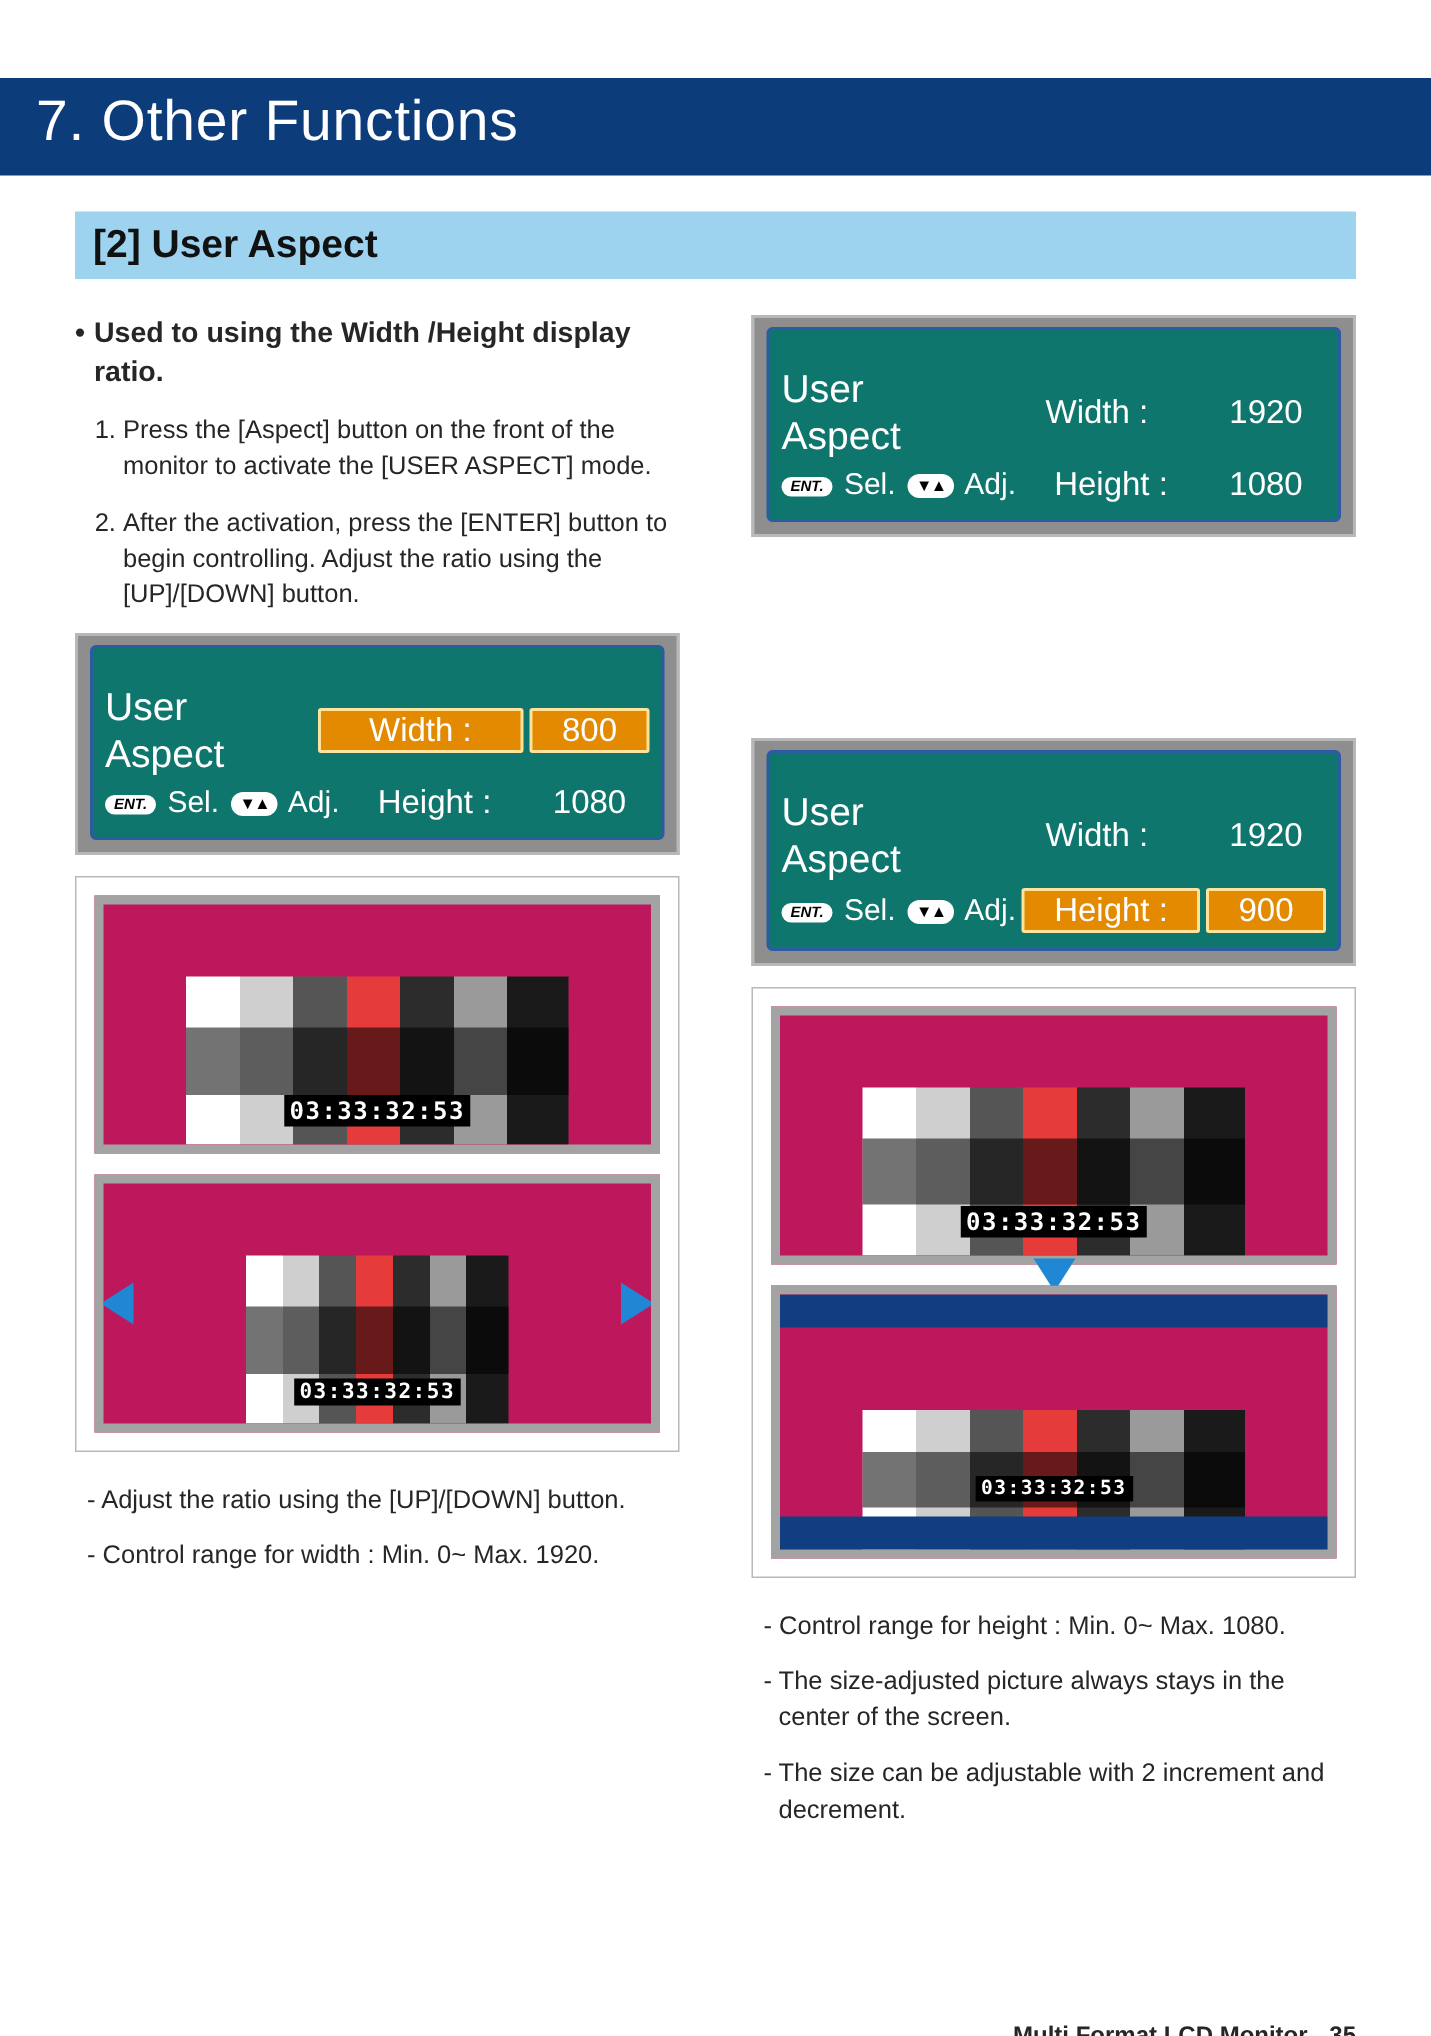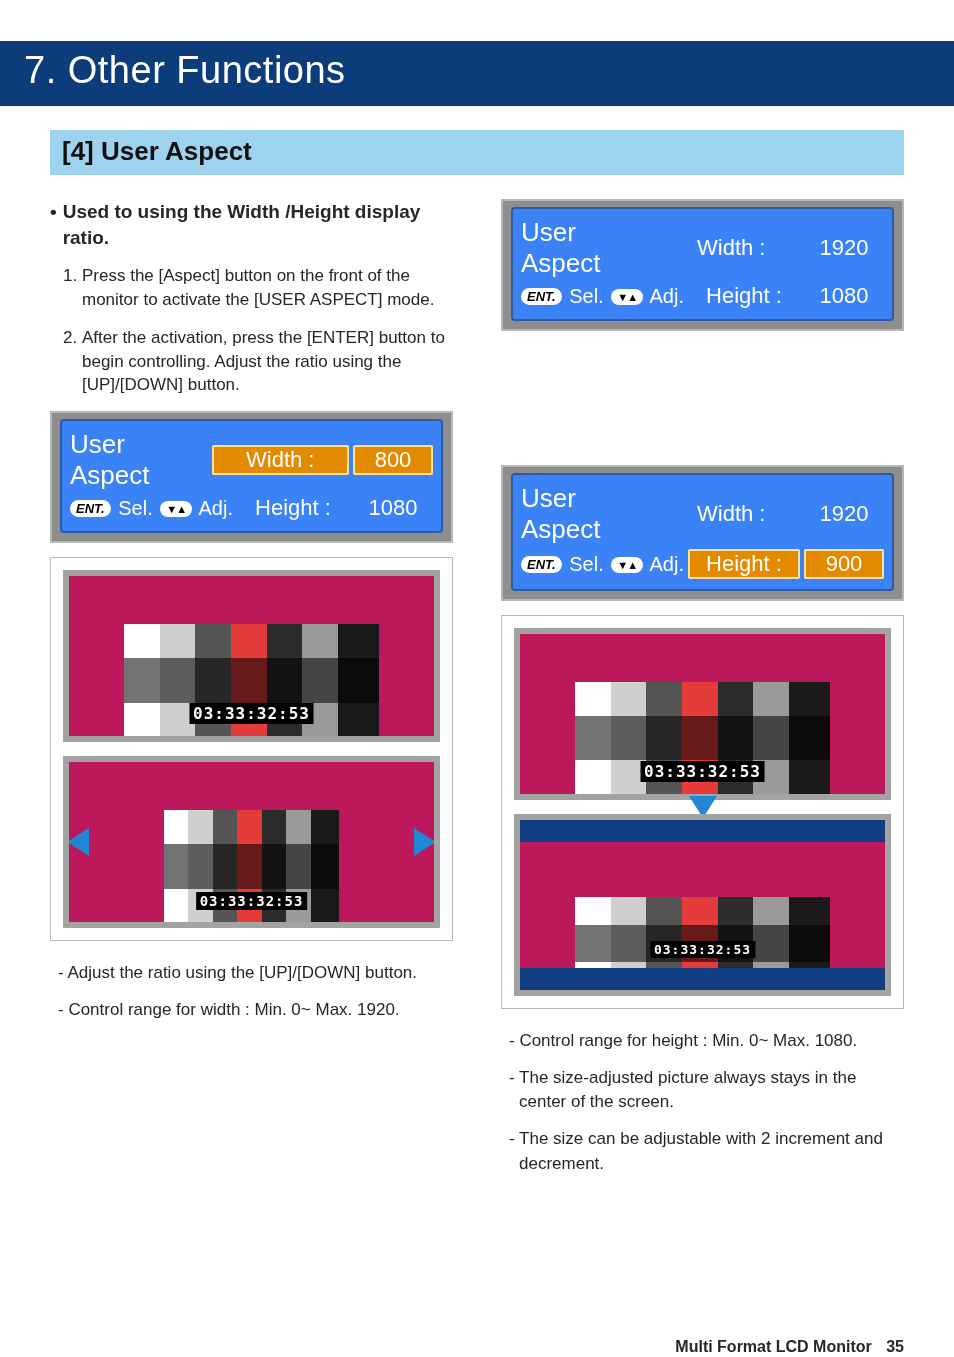--- a/index.html
+++ b/index.html
@@ -15,21 +15,21 @@
     height: 1357px;
     background: #fff;
   }
   .title-bar {
     background: #0c3d7a;
     color: #fff;
     padding: 8px 24px 14px 24px;
     font-size: 38px;
     font-weight: 400;
     letter-spacing: 0.5px;
-    margin-top: 41px;
+    margin-top: 52px;
   }
   .section-bar {
     background: #9ed3ef;
     color: #111;
     font-size: 26px;
     font-weight: 700;
     padding: 6px 12px 8px 12px;
     margin: 24px 50px 0 50px;
   }
   .content {
@@ -71,24 +71,24 @@
   }
 
   
   .osd {
     border: 2px solid #b8b8b8;
     background: #8e8e8e;
     padding: 6px 8px 8px 8px;
     margin-bottom: 14px;
   }
   .osd-inner {
-    background: #3b82f6;
+    background: #0f766e;
     border: 2px solid #2c5aa3;
     border-radius: 4px;
-    padding: 6px 8px 8px 8px;
+    padding: 22px 8px 8px 8px;
   }
   .osd-row {
     display: grid;
     grid-template-columns: 1fr 1fr 80px;
     align-items: center;
     color: #fff;
     font-size: 22px;
     padding: 2px 0;
     gap: 4px;
   }
@@ -99,21 +99,21 @@
     border: 2px solid #ffe39a;
     border-radius: 2px;
     padding: 0 4px;
   }
   .ent-badge {
     display: inline-block;
     background: #fff;
     color: #000;
     font-style: italic;
     font-weight: 700;
-    font-size: 13px;
+    font-size: 10px;
     border-radius: 10px;
     padding: 1px 6px;
     vertical-align: 2px;
     margin-right: 2px;
   }
   .updown-badge {
     display: inline-block;
     background: #fff;
     color: #000;
     font-weight: 700;
@@ -204,21 +204,21 @@
   .footer .ft { font-weight: 700; }
   .footer .pn { font-weight: 700; margin-left: 10px; }
 </style>
 </head>
 <body>
 
 <div class="page">
 
   <div class="title-bar">7. Other Functions</div>
 
-  <div class="section-bar">[4] User Aspect</div>
+  <div class="section-bar">[2] User Aspect</div>
 
   <div class="content">
 
     <div class="col">
       <div class="bullet">
         <span>•</span>
         <span>Used to using the Width /Height display ratio.</span>
       </div>
       <ol class="steps">
         <li>Press the [Aspect] button on the front of the monitor to activate the [USER ASPECT] mode.</li>

